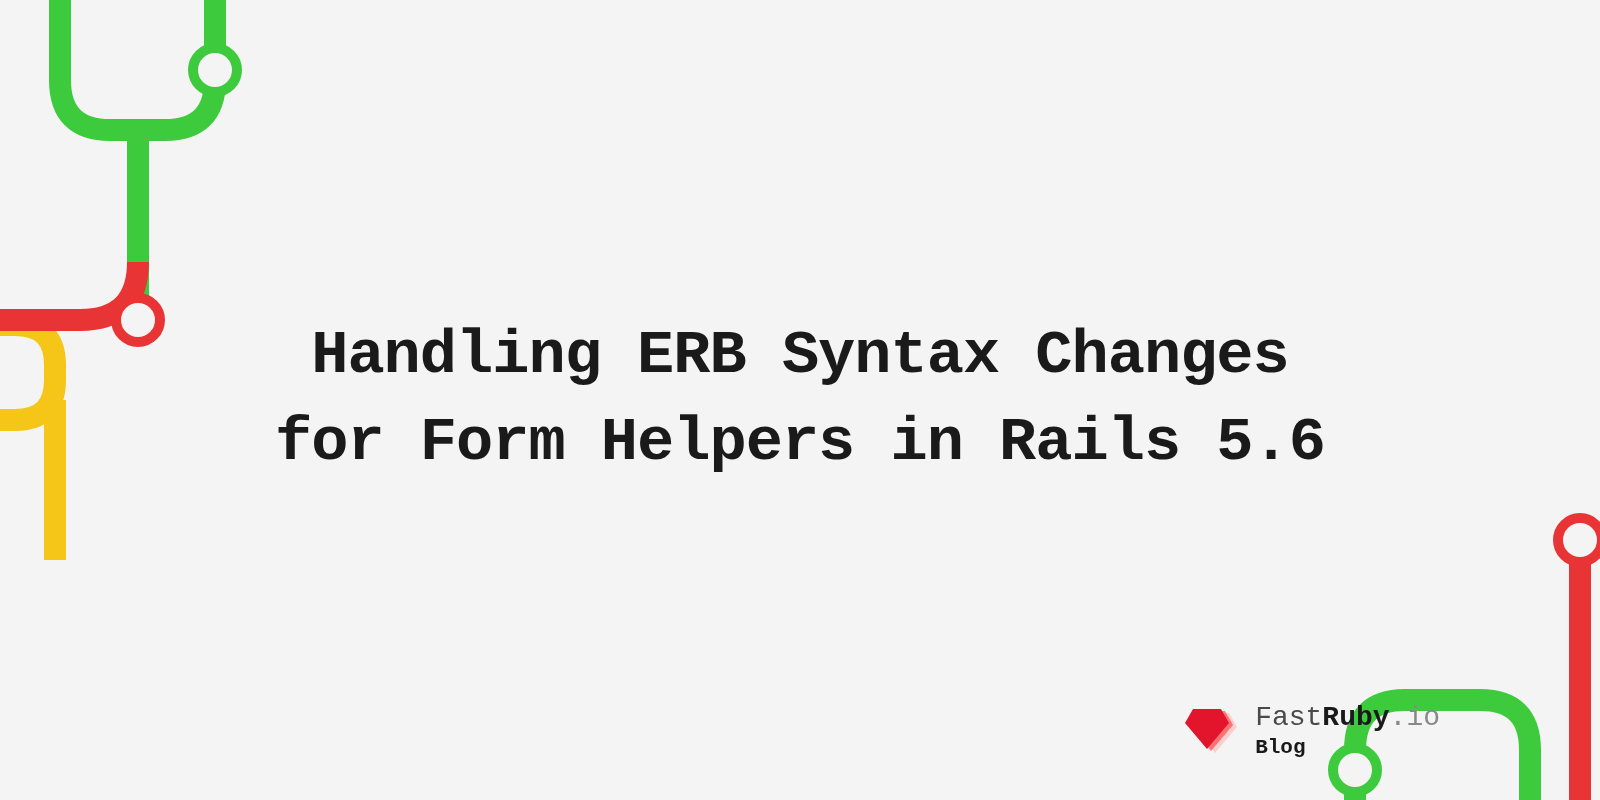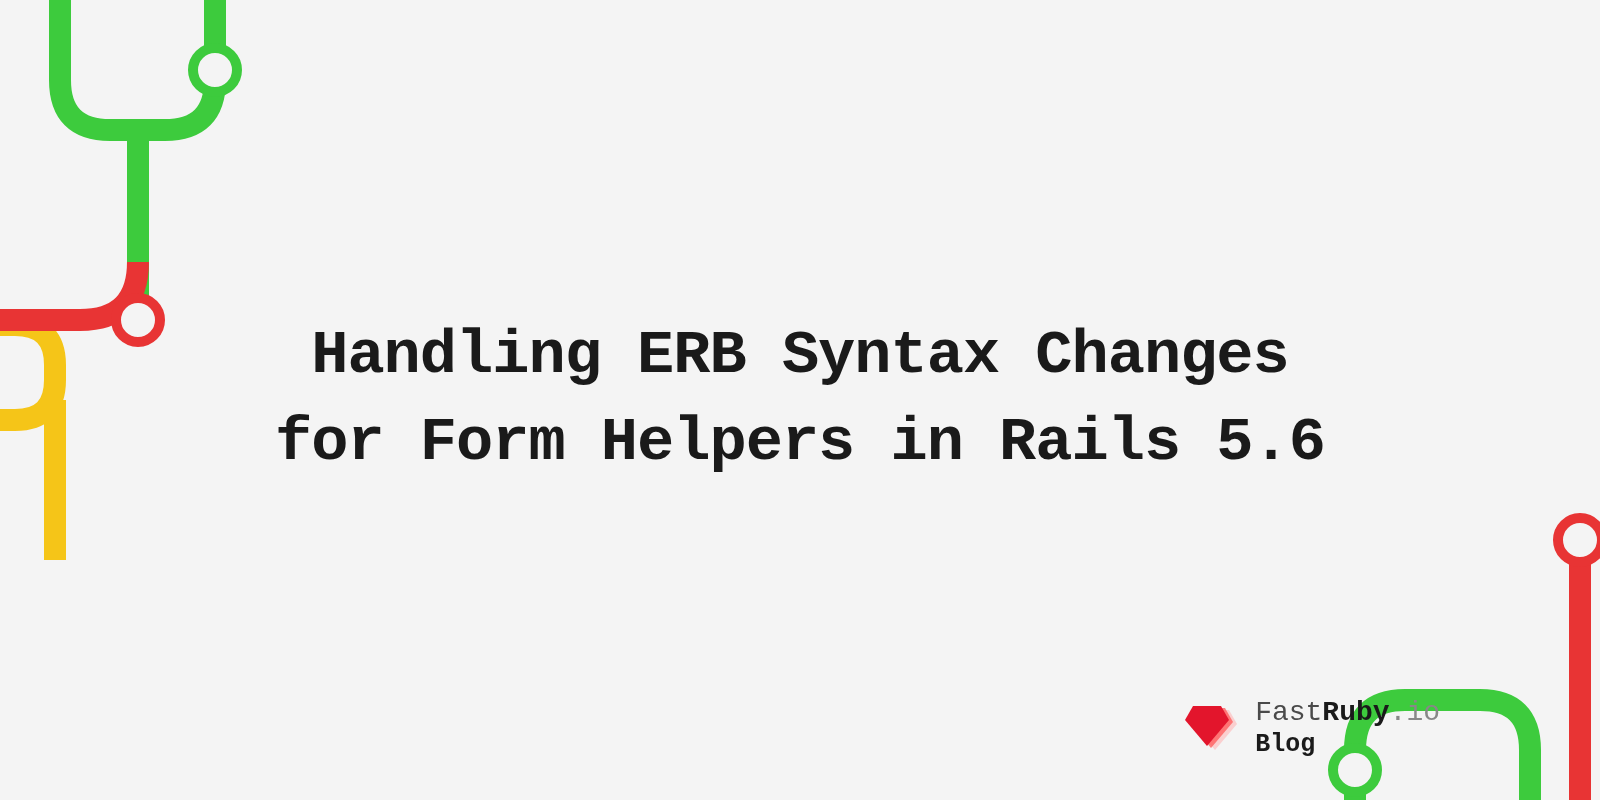--- a/index.html
+++ b/index.html
@@ -55,21 +55,21 @@
     }
     .brand-line1-bold {
       font-weight: 700;
       color: #1a1a1a;
     }
     .brand-line1-light {
       color: #888;
     }
     .brand-line2 {
       font-family: "SF Mono", "Monaco", "Courier New", monospace;
-      font-size: 25px;
+      font-size: 21px;
       font-weight: 700;
       color: #1a1a1a;
     }
     .decoration-tl {
       position: absolute;
       top: 0;
       left: 0;
     }
     .decoration-br {
       position: absolute;

